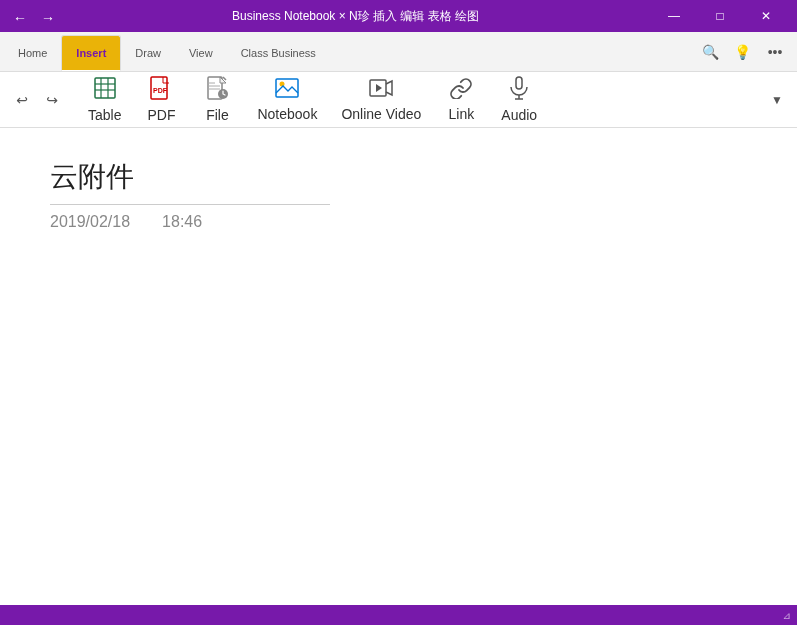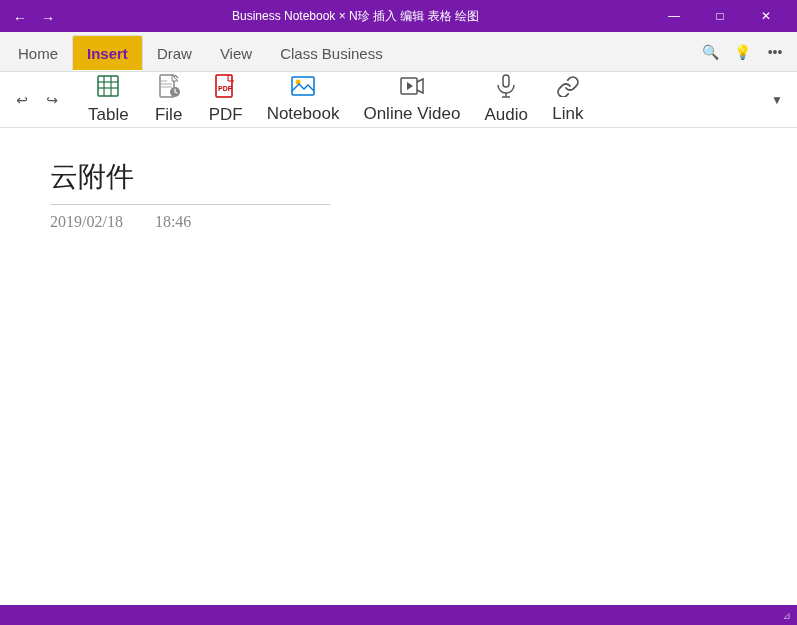--- a/index.html
+++ b/index.html
@@ -76,21 +76,21 @@
       position: absolute;
       right: 8px;
       top: 50%;
       transform: translateY(-50%);
       display: flex;
       align-items: center;
       gap: 4px;
     }
     .tab-item {
       padding: 6px 14px;
-      font-size: 15px;
+      font-size: 11px;
       cursor: pointer;
       color: #555;
       border-radius: 3px 3px 0 0;
       height: 36px;
       display: flex;
       align-items: center;
     }
     .tab-item.active {
       background: #eab308;
       color: #7719aa;
@@ -153,21 +153,21 @@
       height: 52px;
       justify-content: center;
       gap: 3px;
     }
     .ribbon-item .icon {
       font-size: 22px;
       color: #555;
       line-height: 1;
     }
     .ribbon-item .label {
-      font-size: 17px;
+      font-size: 14px;
       color: #333;
       white-space: nowrap;
     }
     .ribbon-more {
       background: none;
       border: none;
       cursor: pointer;
       width: 24px;
       height: 28px;
       display: flex;
@@ -179,21 +179,20 @@
       margin-left: auto;
     }
 
     
     .content-area {
       background: #fff;
       padding: 30px 50px;
       height: calc(625px - 32px - 22px - 40px - 56px - 20px);
       overflow-y: auto;
       position: relative;
-      font-family: Liberation Serif, serif;
     }
     .page-title-cn {
       font-size: 28px;
       font-weight: 400;
       color: #222;
       margin-bottom: 8px;
     }
     .page-divider {
       border: none;
       border-top: 1px solid #ccc;
@@ -278,90 +277,90 @@
         <line x1="2" y1="8" x2="22" y2="8" stroke="#217346" stroke-width="1.2"></line>
         <line x1="2" y1="14" x2="22" y2="14" stroke="#217346" stroke-width="1.2"></line>
         <line x1="8" y1="2" x2="8" y2="22" stroke="#217346" stroke-width="1.2"></line>
         <line x1="15" y1="2" x2="15" y2="22" stroke="#217346" stroke-width="1.2"></line>
       </svg>
     </span>
     <span class="label">Table</span>
   </div>
 
   <div class="ribbon-item">
+    <span class="icon icon-pdf">
+      <svg width="22" height="24" viewBox="0 0 22 24">
+        <rect x="1" y="1" width="16" height="22" rx="1" fill="none" stroke="#c00" stroke-width="1.5"></rect>
+        <path d="M13 1 L13 7 L19 7" fill="none" stroke="#c00" stroke-width="1"></path>
+        <text x="3" y="17" font-size="7" fill="#c00" font-weight="bold">PDF</text>
+      </svg>
+    </span>
+    <span class="label">PDF</span>
+  </div>
+
+  <div class="ribbon-item">
     <span class="icon icon-file">
       <svg width="22" height="24" viewBox="0 0 22 24">
         <rect x="2" y="1" width="14" height="22" rx="1" fill="none" stroke="#888" stroke-width="1.5"></rect>
         <line x1="2" y1="7" x2="9" y2="7" stroke="#aaa" stroke-width="1"></line>
         <line x1="2" y1="10" x2="14" y2="10" stroke="#aaa" stroke-width="1"></line>
         <line x1="2" y1="13" x2="14" y2="13" stroke="#aaa" stroke-width="1"></line>
         <path d="M17 1 L20 4" stroke="#888" stroke-width="1.5" fill="none"></path>
         <path d="M14 1 L20 7 L14 7 Z" fill="#f3f3f3" stroke="#888" stroke-width="1"></path>
         <circle cx="17" cy="18" r="5" fill="#888"></circle>
         <path d="M17 15 L17 18 L19 19" stroke="#fff" stroke-width="1.2" fill="none" stroke-linecap="round"></path>
       </svg>
     </span>
     <span class="label">File</span>
   </div>
 
   <div class="ribbon-item">
-    <span class="icon icon-pdf">
-      <svg width="22" height="24" viewBox="0 0 22 24">
-        <rect x="1" y="1" width="16" height="22" rx="1" fill="none" stroke="#c00" stroke-width="1.5"></rect>
-        <path d="M13 1 L13 7 L19 7" fill="none" stroke="#c00" stroke-width="1"></path>
-        <text x="3" y="17" font-size="7" fill="#c00" font-weight="bold">PDF</text>
-      </svg>
-    </span>
-    <span class="label">PDF</span>
-  </div>
-
-  <div class="ribbon-item">
     <span class="icon icon-pictures">
       <svg width="24" height="22" viewBox="0 0 24 22">
         <rect x="1" y="2" width="22" height="18" rx="1" fill="none" stroke="#0078d7" stroke-width="1.5"></rect>
         <circle cx="7" cy="7" r="2.5" fill="#f9b700"></circle>
         <polyline points="1,16 8,9 13,14 17,10 23,16" fill="none" stroke="#0078d7" stroke-width="1.3"></polyline>
       </svg>
     </span>
     <span class="label">Notebook</span>
   </div>
 
   <div class="ribbon-item">
     <span class="icon icon-video">
       <svg width="24" height="22" viewBox="0 0 24 22">
         <rect x="1" y="3" width="16" height="16" rx="1" fill="none" stroke="#555" stroke-width="1.5"></rect>
         <polyline points="17,7 23,4 23,18 17,15" fill="none" stroke="#555" stroke-width="1.5"></polyline>
         <polygon points="7,7 7,15 13,11" fill="#555"></polygon>
       </svg>
     </span>
     <span class="label">Online Video</span>
+  </div>
+
+  <div class="ribbon-item">
+    <span class="icon icon-link">
+      <svg width="24" height="22" viewBox="0 0 24 22">
+        <path d="M10 13a5 5 0 0 0 7.54.54l3-3a5 5 0 0 0-7.07-7.07l-1.72 1.71" fill="none" stroke="#555" stroke-width="1.8" stroke-linecap="round"></path>
+        <path d="M14 11a5 5 0 0 0-7.54-.54l-3 3a5 5 0 0 0 7.07 7.07l1.71-1.71" fill="none" stroke="#555" stroke-width="1.8" stroke-linecap="round"></path>
+      </svg>
+    </span>
+    <span class="label">Link</span>
   </div>
 
   <div class="ribbon-item">
     <span class="icon icon-audio">
       <svg width="22" height="24" viewBox="0 0 22 24">
         <rect x="8" y="1" width="6" height="12" rx="3" fill="none" stroke="#555" stroke-width="1.5"></rect>
         <path d="M3 11 a8 8 0 0 0 16 0" fill="none" stroke="#555" stroke-width="1.5"></path>
         <line x1="11" y1="19" x2="11" y2="23" stroke="#555" stroke-width="1.5"></line>
         <line x1="7" y1="23" x2="15" y2="23" stroke="#555" stroke-width="1.5"></line>
       </svg>
     </span>
     <span class="label">Audio</span>
   </div>
 
-  <div class="ribbon-item">
-    <span class="icon icon-link">
-      <svg width="24" height="22" viewBox="0 0 24 22">
-        <path d="M10 13a5 5 0 0 0 7.54.54l3-3a5 5 0 0 0-7.07-7.07l-1.72 1.71" fill="none" stroke="#555" stroke-width="1.8" stroke-linecap="round"></path>
-        <path d="M14 11a5 5 0 0 0-7.54-.54l-3 3a5 5 0 0 0 7.07 7.07l1.71-1.71" fill="none" stroke="#555" stroke-width="1.8" stroke-linecap="round"></path>
-      </svg>
-    </span>
-    <span class="label">Link</span>
-  </div>
-
   <button class="ribbon-more">▼</button>
 </div>
 
 <div class="content-area">
   <h1 class="page-title-cn">云附件</h1>
   <hr class="page-divider">
   <div class="page-meta">
     <span>2019/02/18</span>
     <span>18:46</span>
   </div>

